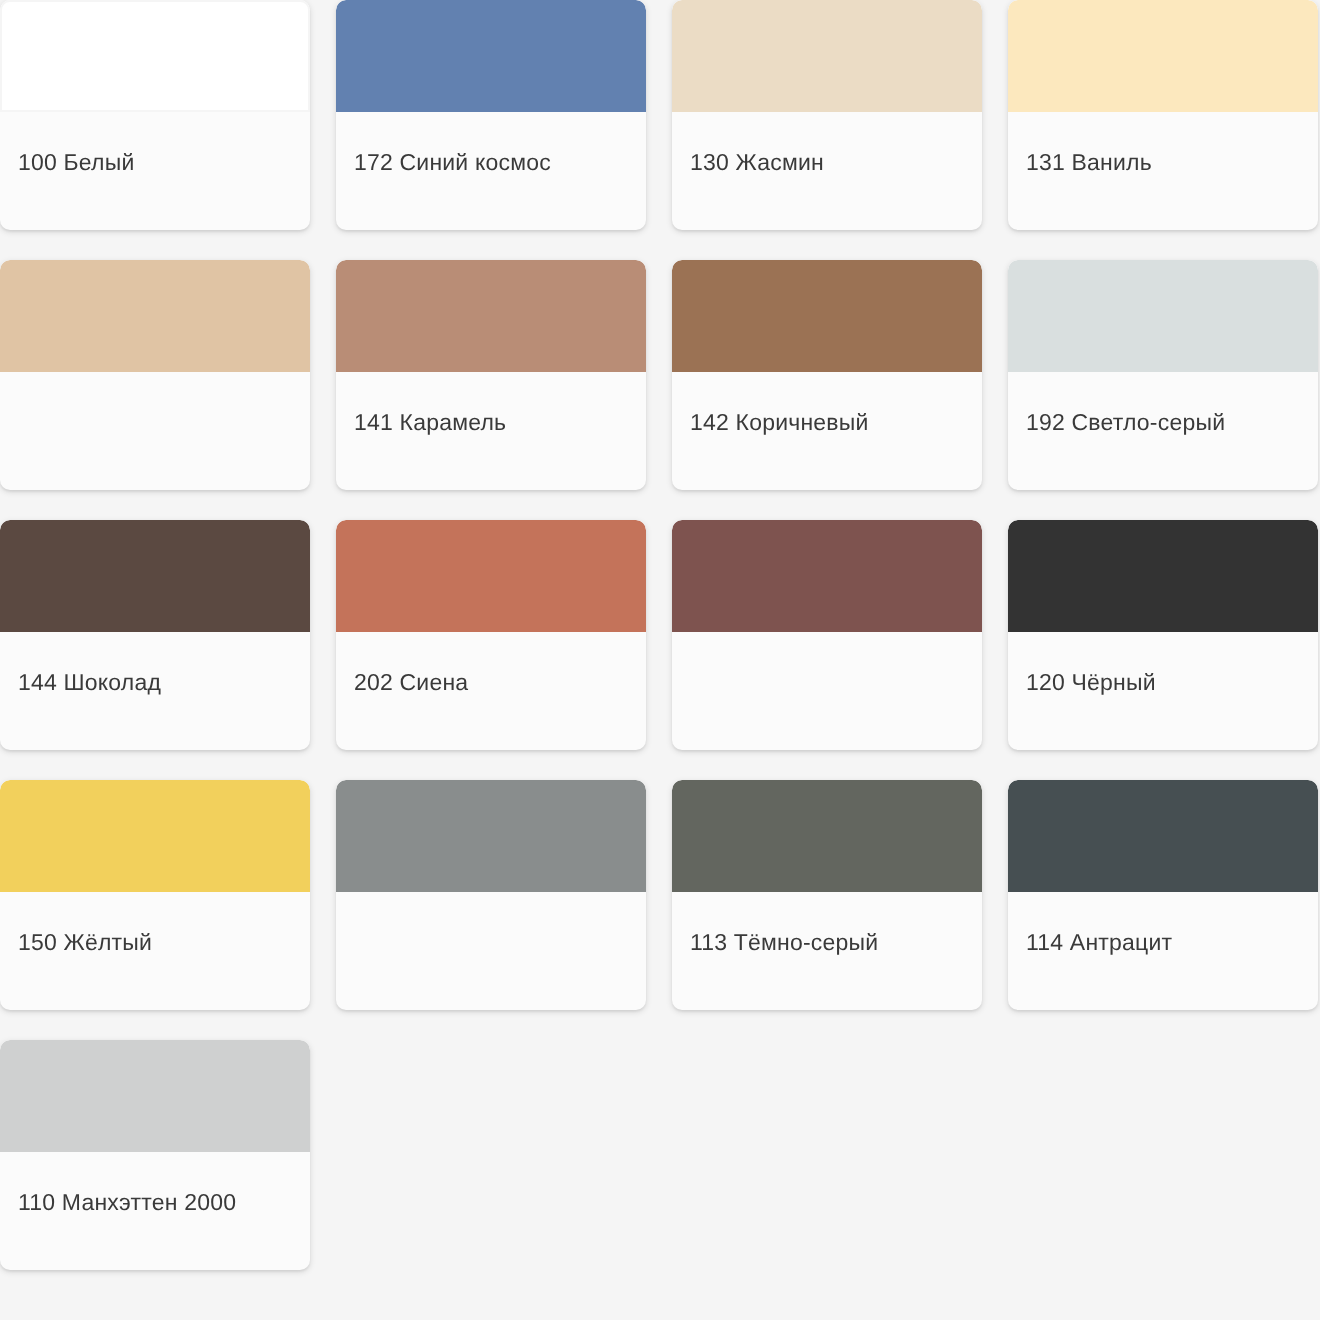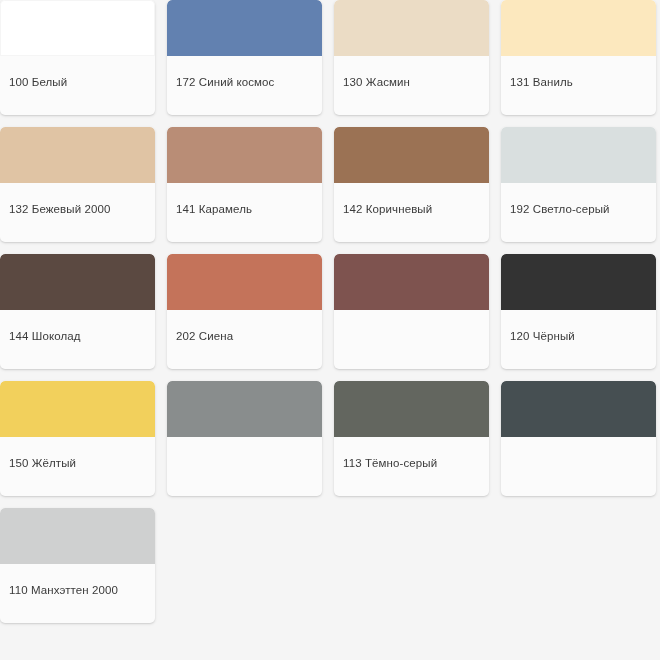--- a/index.html
+++ b/index.html
@@ -16,21 +16,20 @@
   }
 
   #palette-grid {
     display: grid;
     grid-template-columns: repeat(4, 155px);
     grid-auto-rows: 115px;
     column-gap: 13px;
     row-gap: 15px;
     padding: 0 0 0 0;
     box-sizing: border-box;
-    gap: 12px;
   }
 
   .color-card {
     width: 155px;
     height: 115px;
     background: #fbfbfb;
     border-radius: 5px;
     box-shadow: 0 1px 3px rgba(0,0,0,0.13), 0 1px 1px rgba(0,0,0,0.05);
     overflow: hidden;
     display: flex;
@@ -83,21 +82,20 @@
     <div class="color-card">
       <div class="swatch" style="background-color: rgb(235, 220, 197);"></div>
       <div class="card-label">130 Жасмин</div>
     </div>
     <div class="color-card">
       <div class="swatch" style="background-color: rgb(252, 232, 190);"></div>
       <div class="card-label">131 Ваниль</div>
     </div>
     <div class="color-card">
       <div class="swatch" style="background-color: rgb(224, 196, 164);"></div>
-      <div class="card-label">132 Бежевый 2000</div>
     </div>
     <div class="color-card">
       <div class="swatch" style="background-color: rgb(185, 141, 118);"></div>
       <div class="card-label">141 Карамель</div>
     </div>
     <div class="color-card">
       <div class="swatch" style="background-color: rgb(155, 114, 84);"></div>
       <div class="card-label">142 Коричневый</div>
     </div>
     <div class="color-card">
@@ -125,20 +123,21 @@
     </div>
     <div class="color-card">
       <div class="swatch" style="background-color: rgb(137, 141, 141);"></div>
     </div>
     <div class="color-card">
       <div class="swatch" style="background-color: rgb(99, 102, 95);"></div>
       <div class="card-label">113 Тёмно-серый</div>
     </div>
     <div class="color-card">
       <div class="swatch" style="background-color: rgb(70, 79, 82);"></div>
+      <div class="card-label">114 Антрацит</div>
     </div>
     <div class="color-card">
       <div class="swatch" style="background-color: rgb(207, 208, 208);"></div>
       <div class="card-label">110 Манхэттен 2000</div>
     </div>
     <div class="spacer-cell"></div>
     <div class="spacer-cell"></div>
     <div class="spacer-cell"></div>
   </div>
 

